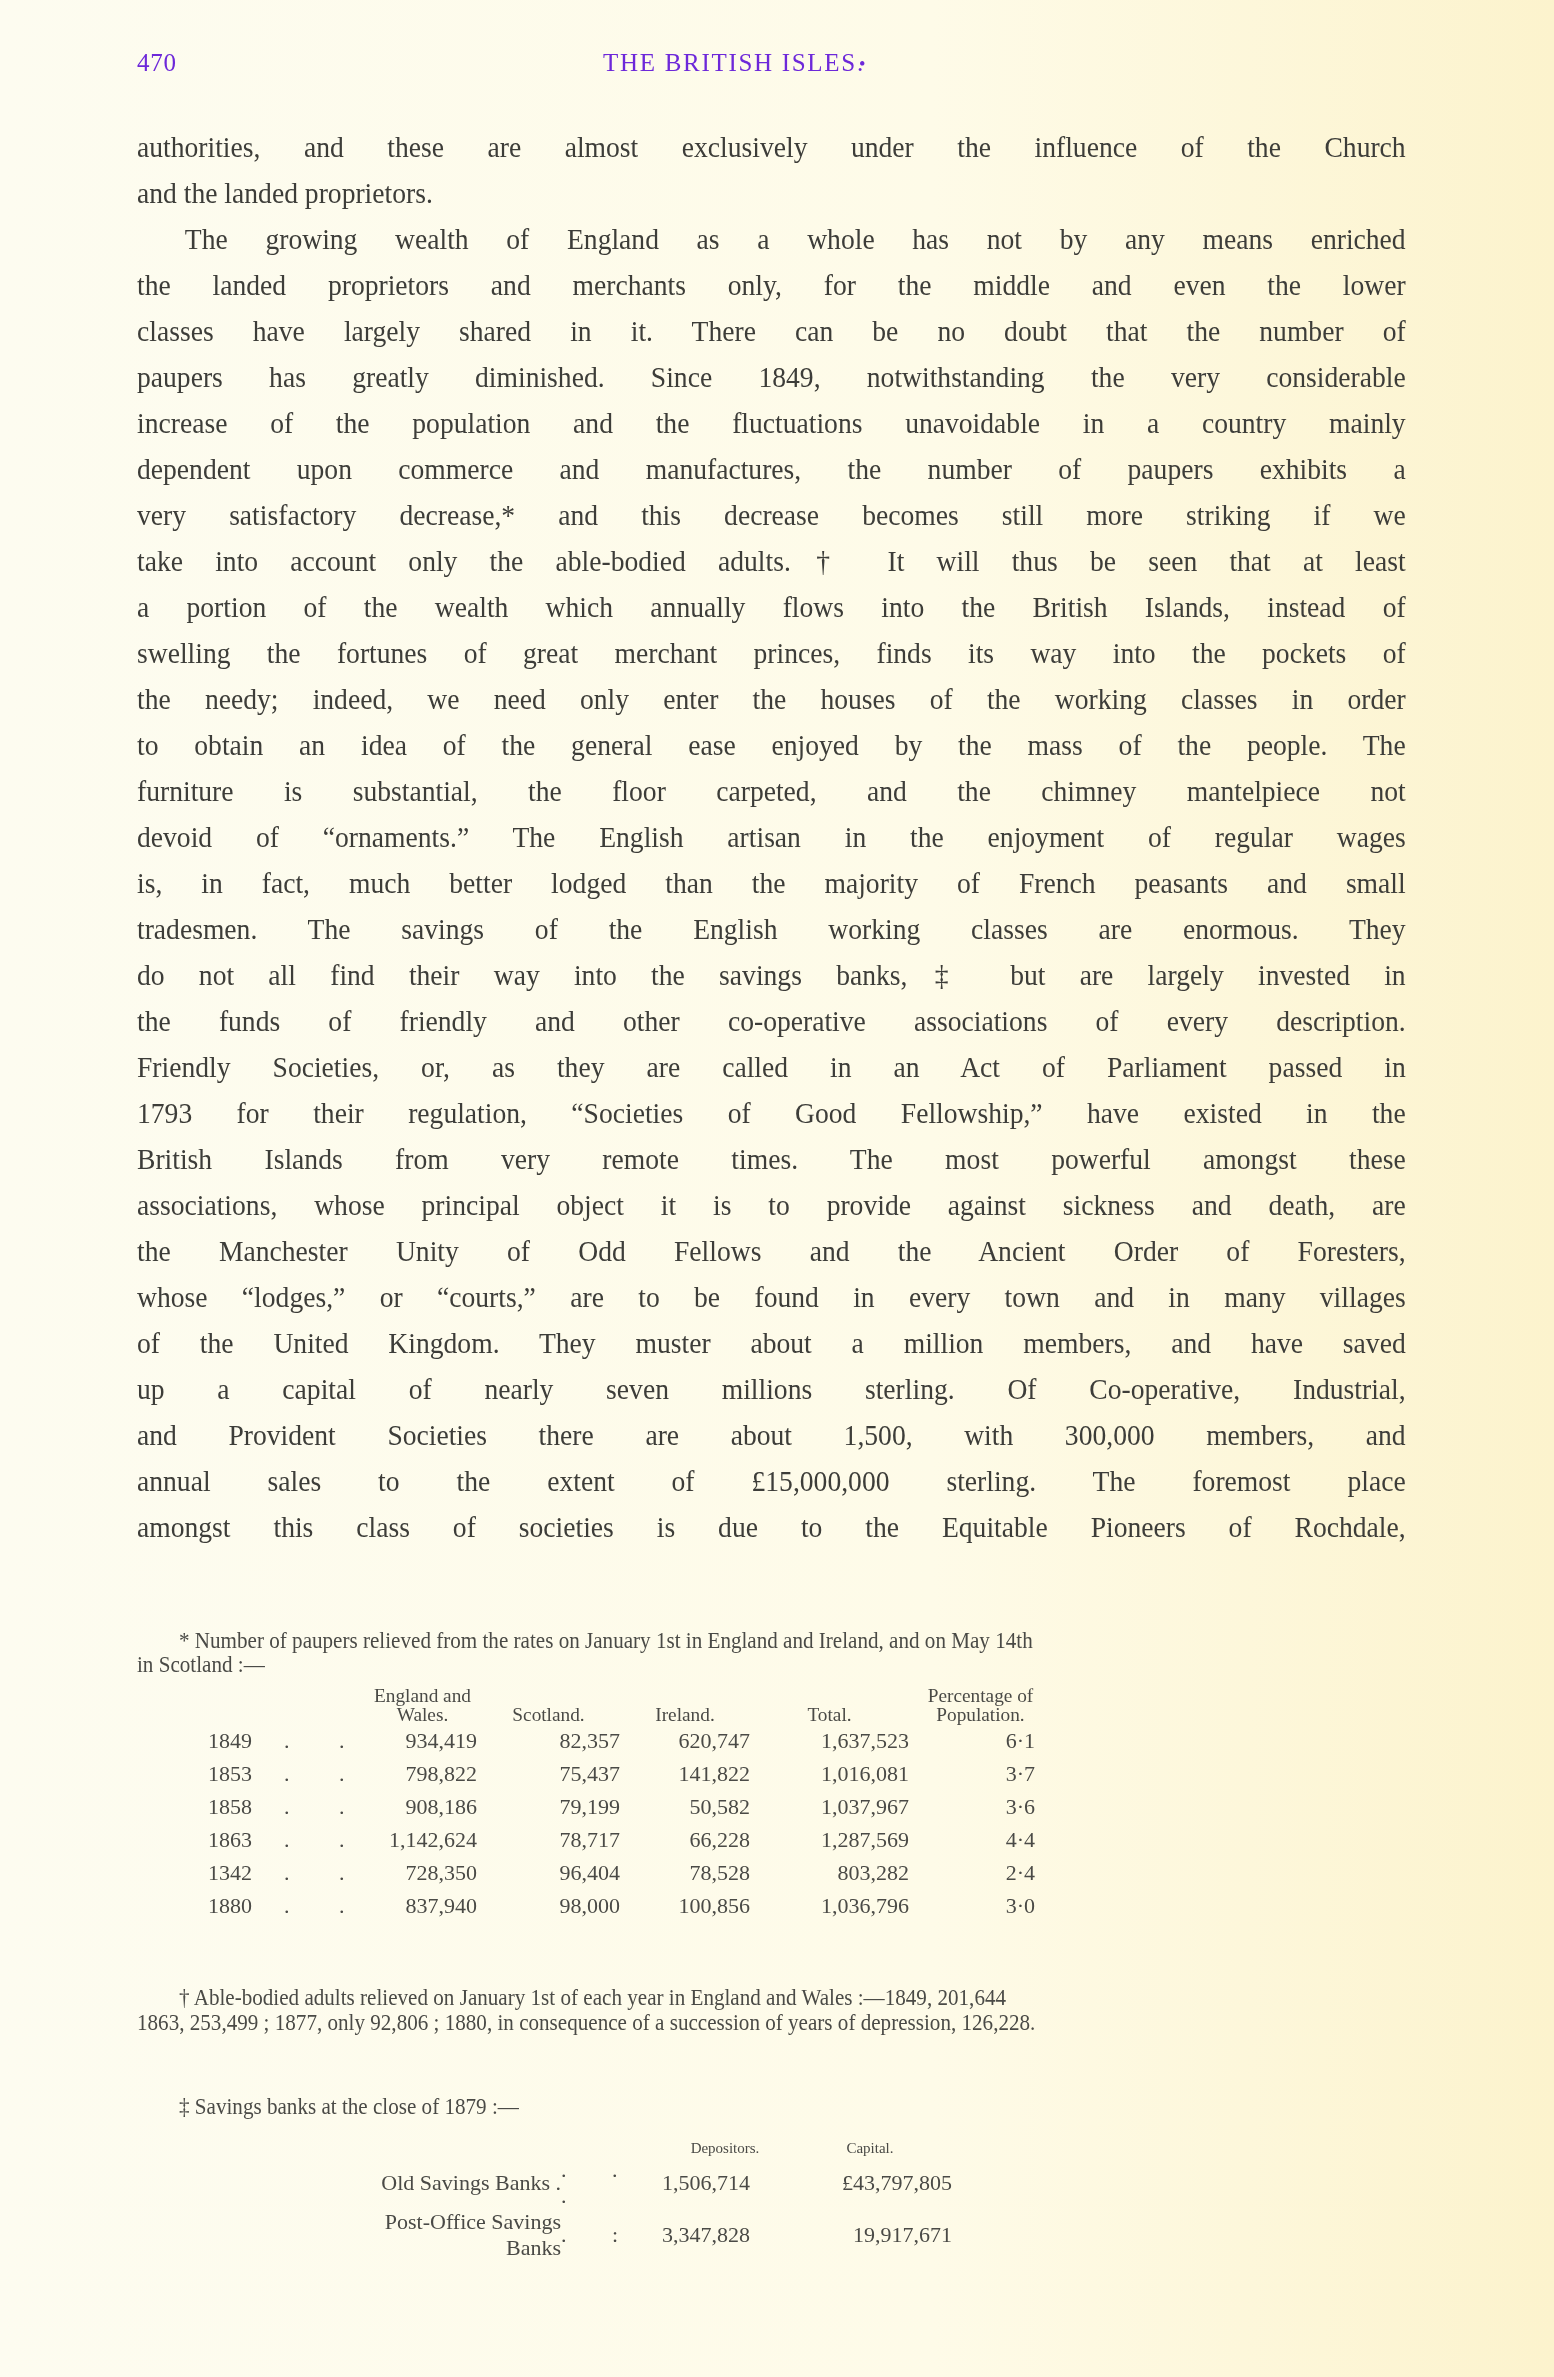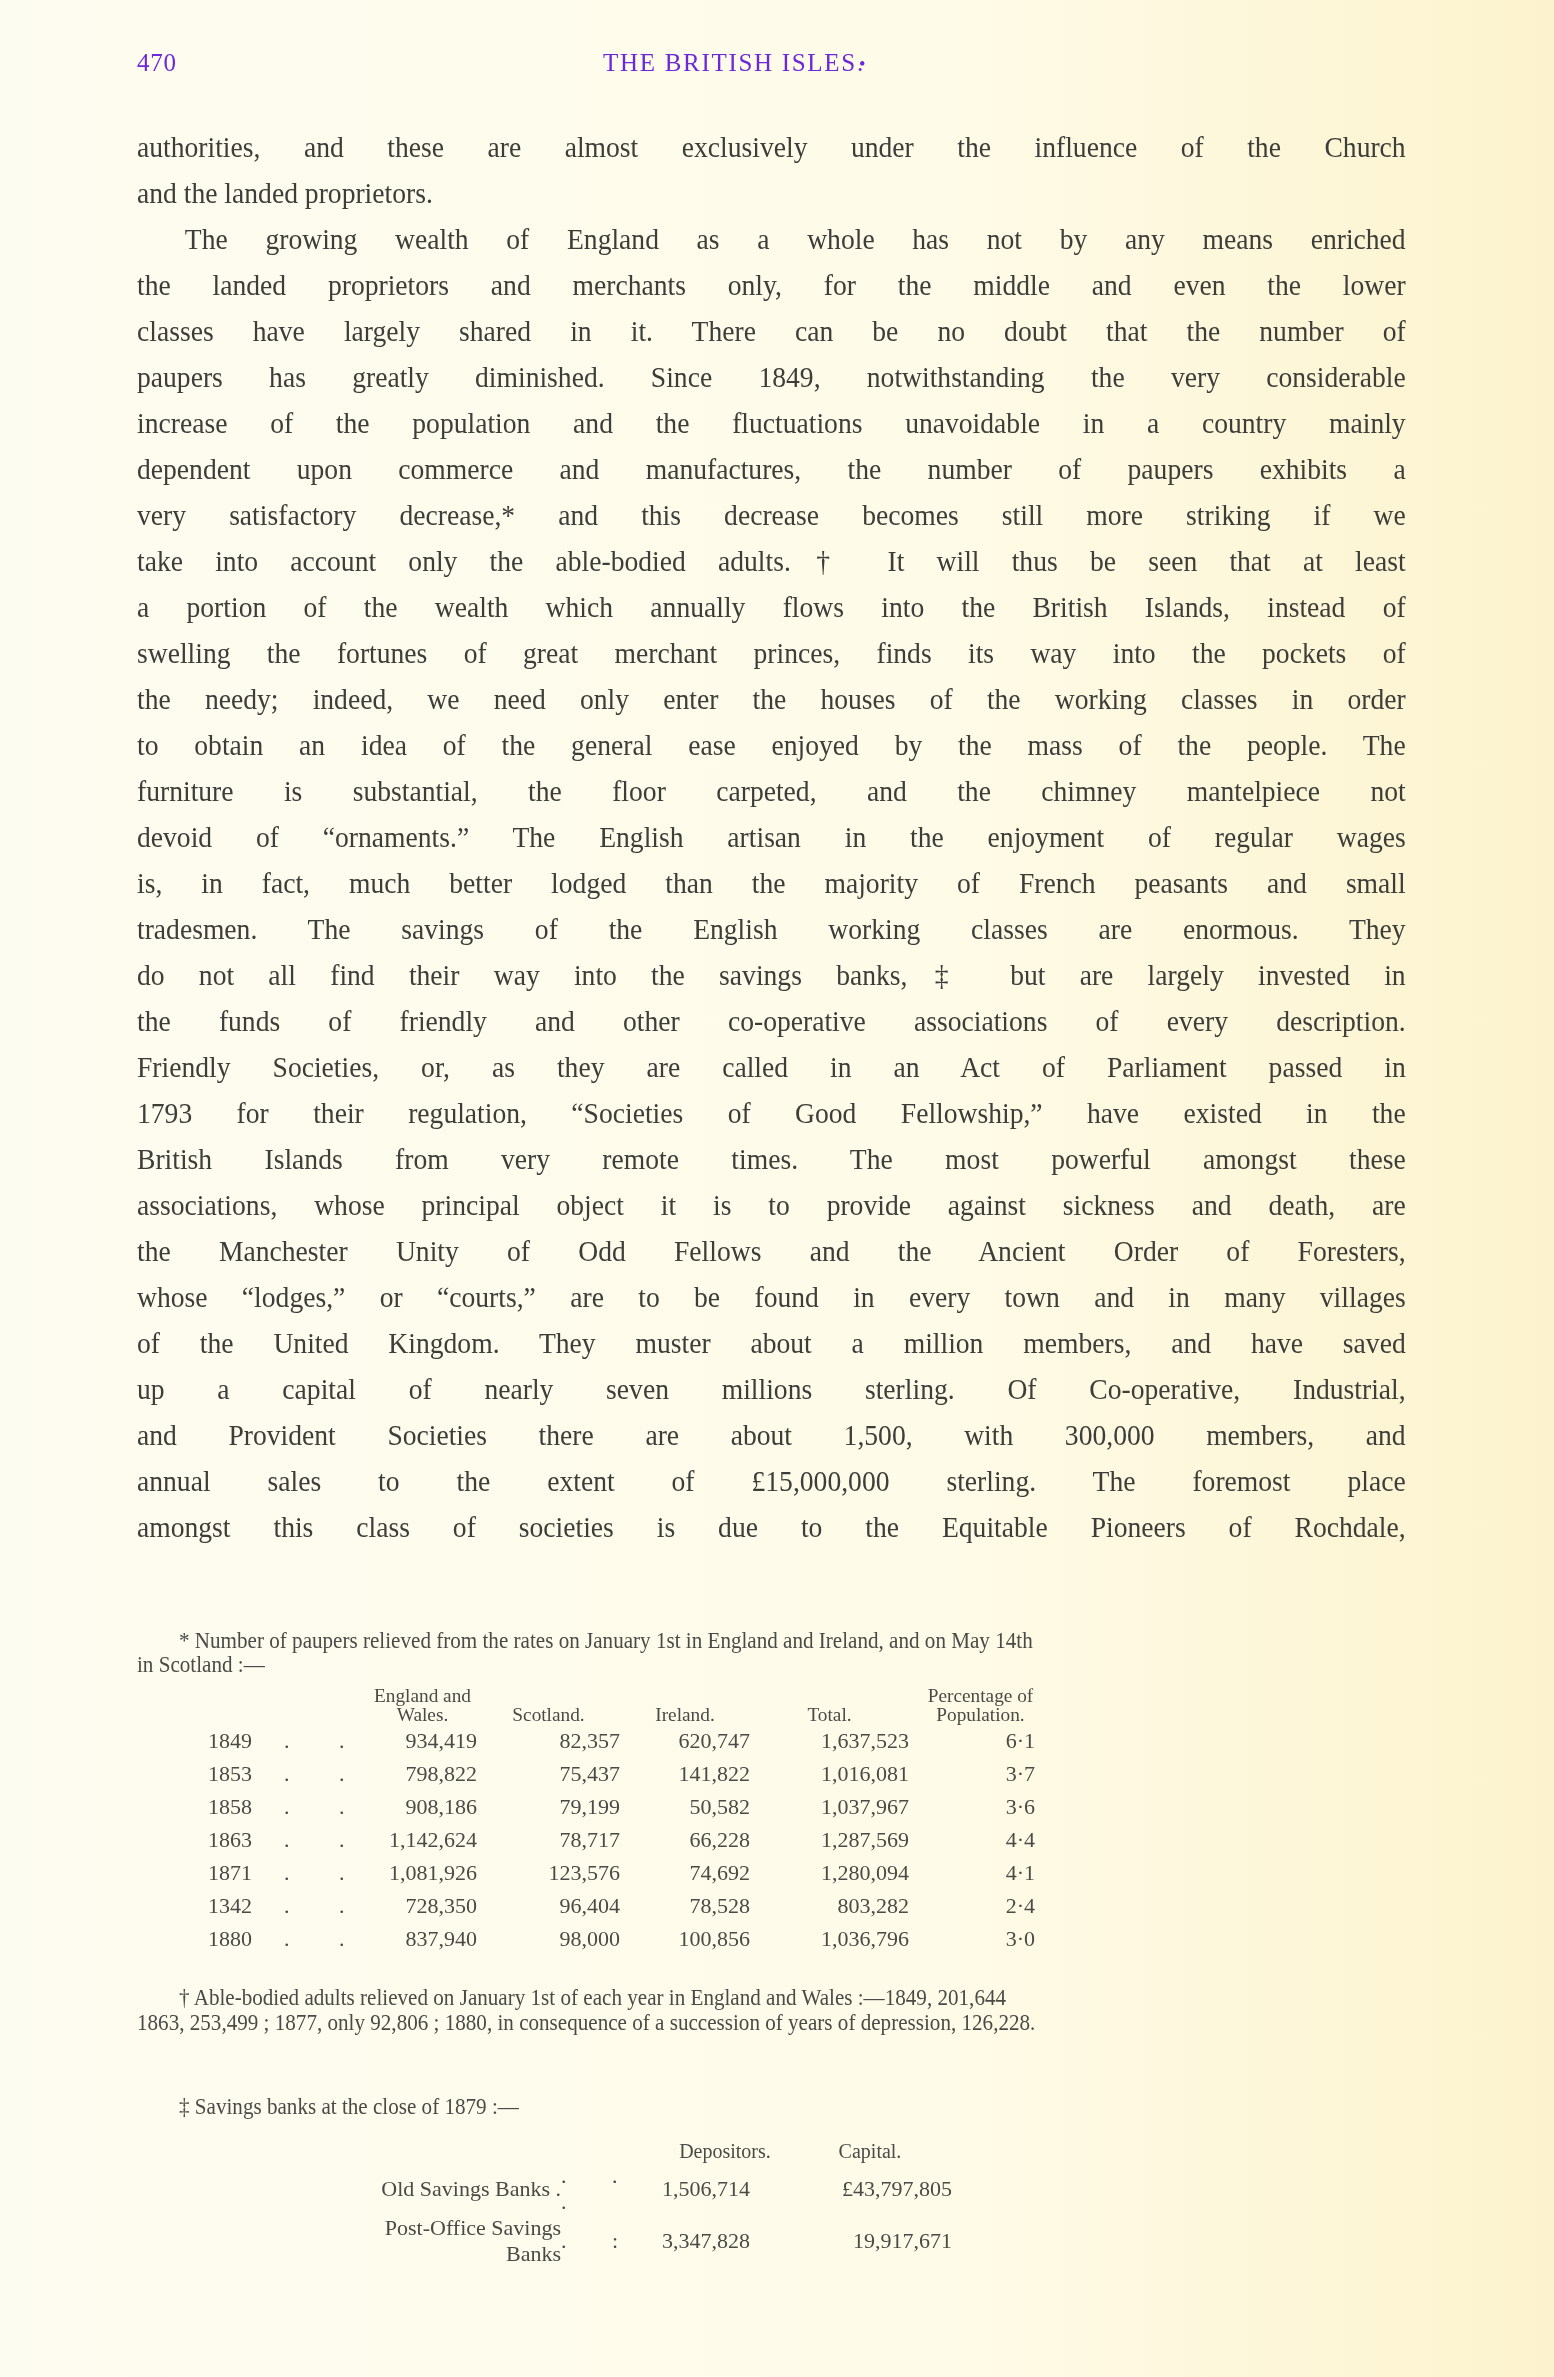--- a/index.html
+++ b/index.html
@@ -38,21 +38,21 @@
   .c-dots { width:84px; text-align:left !important; letter-spacing:22px; }
   .c-ew { width:109px; }
   .c-sc { width:143px; }
   .c-ir { width:130px; }
   .c-tot { width:159px; }
   .c-pct { width:109px; text-align:center; padding-left:17px !important; }
   .fn2a { top:357px; left:42px; }
   .fn2b { top:382px; }
   .fn3 { top:466px; left:42px; }
   table.savings { position:absolute; top:512px; left:197px; border-collapse:collapse; font-size:22px; }
-  table.savings th { font-weight:normal; font-size:20px; padding:0; text-align:center; }
+  table.savings th { font-weight:normal; font-size:15px; padding:0; text-align:center; }
   table.savings td { padding:0; height:30px; }
   .s-name { width:227px; text-align:right; }
   .s-dots { width:101px; letter-spacing:20px; }
   .s-dep { width:126px; text-align:left; }
   .s-cap { width:164px; text-align:right; }
 </style>
 </head>
 <body>
 
 <div class="page">
@@ -144,29 +144,20 @@
         <tr>
           <td class="c-year">1863</td>
           <td class="c-dots">. .</td>
           <td class="c-ew">1,142,624</td>
           <td class="c-sc">78,717</td>
           <td class="c-ir">66,228</td>
           <td class="c-tot">1,287,569</td>
           <td class="c-pct">4·4</td>
         </tr>
         <tr>
-          <td class="c-year">1871</td>
-          <td class="c-dots">. .</td>
-          <td class="c-ew">1,081,926</td>
-          <td class="c-sc">123,576</td>
-          <td class="c-ir">74,692</td>
-          <td class="c-tot">1,280,094</td>
-          <td class="c-pct">4·1</td>
-        </tr>
-        <tr>
           <td class="c-year">1342</td>
           <td class="c-dots">. .</td>
           <td class="c-ew">728,350</td>
           <td class="c-sc">96,404</td>
           <td class="c-ir">78,528</td>
           <td class="c-tot">803,282</td>
           <td class="c-pct">2·4</td>
         </tr>
         <tr>
           <td class="c-year">1880</td>

